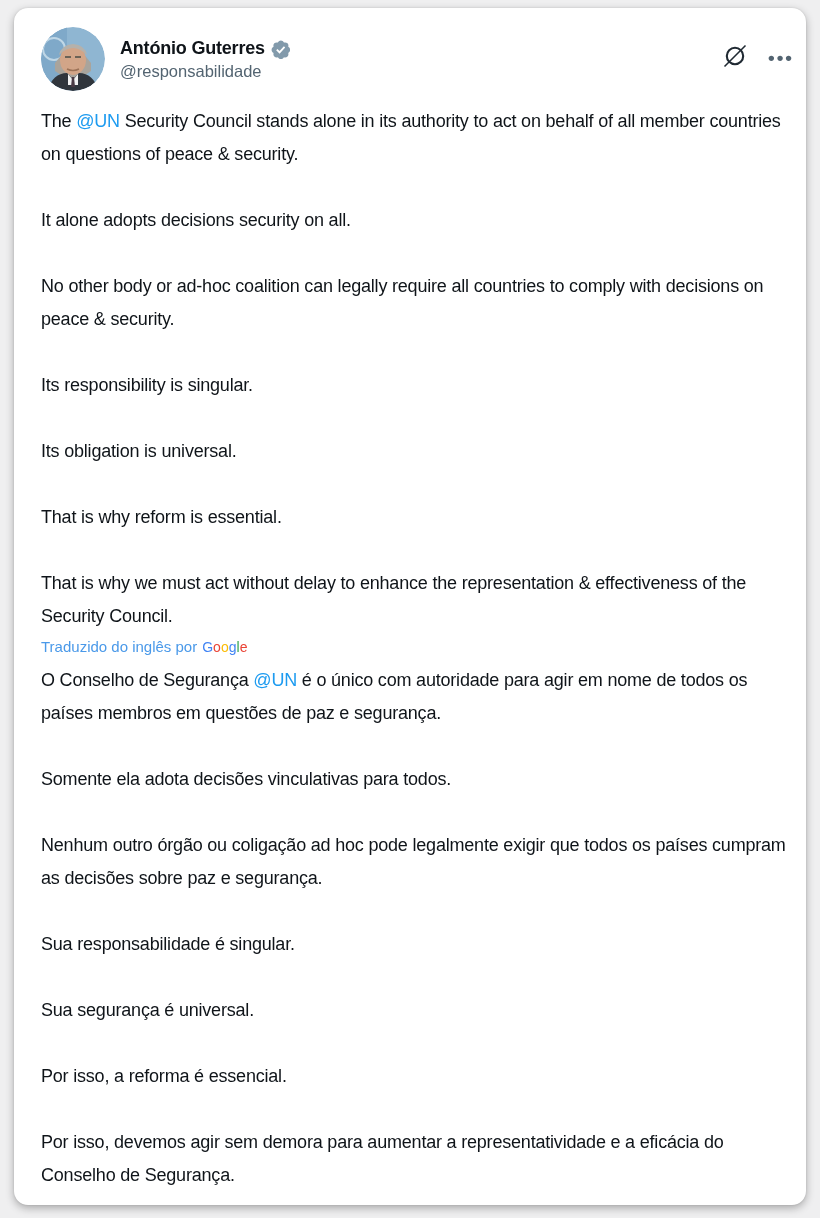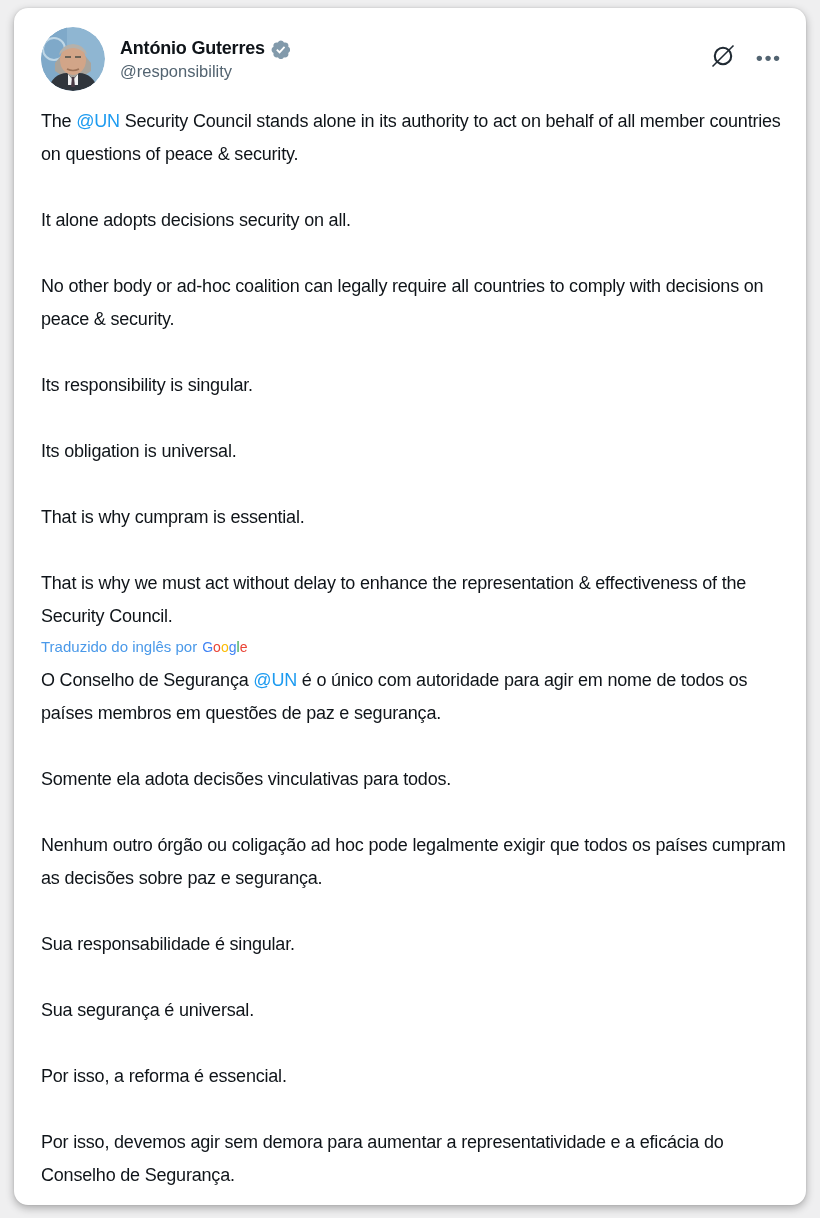--- a/index.html
+++ b/index.html
@@ -10,21 +10,21 @@
     overflow: hidden;
   }
   .stage { width: 820px; height: 1218px; position: relative; }
   .tweet-card {
     position: absolute;
     left: 14px; top: 8px;
     width: 792px; height: 1197px;
     background: #ffffff;
     border-radius: 14px;
     box-shadow: 0 3px 9px rgba(0,0,0,0.30), 0 0 2px rgba(0,0,0,0.12);
-    padding: 19px 16px 0 27px;
+    padding: 19px 4px 0 27px;
     overflow: hidden;
   }
   .header { display: flex; align-items: center; position: relative; }
   .avatar {
     width: 64px; height: 64px; border-radius: 50%;
     overflow: hidden; flex: 0 0 64px; cursor: pointer;
   }
   .id-block { margin-left: 15px; display: flex; flex-direction: column; justify-content: center; }
   .name-row { display: flex; align-items: center; gap: 5px; }
   .display-name {
@@ -88,21 +88,21 @@
           </g>
         </svg>
       </div>
       <div class="id-block">
         <div class="name-row">
           <span class="display-name">António Guterres</span>
           <svg class="verified" viewBox="0 0 22 22">
             <path fill="#829aab" d="M22.25 12c0-1.43-.88-2.67-2.19-3.34.46-1.39.2-2.9-.81-3.91s-2.52-1.27-3.91-.81c-.66-1.31-1.91-2.19-3.34-2.19s-2.67.88-3.33 2.19c-1.4-.46-2.91-.2-3.92.81s-1.26 2.52-.8 3.91c-1.31.67-2.2 1.91-2.2 3.34s.89 2.67 2.2 3.34c-.46 1.39-.21 2.9.8 3.91s2.52 1.26 3.91.81c.67 1.31 1.91 2.19 3.34 2.19s2.68-.88 3.34-2.19c1.39.45 2.9.2 3.91-.81s1.27-2.52.81-3.91c1.31-.67 2.19-1.91 2.19-3.34zm-11.71 4.2L6.8 12.46l1.41-1.42 2.26 2.26 4.8-5.23 1.47 1.36-6.2 6.77z"></path>
           </svg>
         </div>
-        <span class="handle">@responsibility</span>
+        <span class="handle">@responsabilidade</span>
       </div>
       <div class="header-actions">
         <button class="grok-btn" title="">
           <svg width="26" height="26" viewBox="0 0 26 26">
             <circle cx="13" cy="13" r="8.2" fill="none" stroke="#202a33" stroke-width="2.1"></circle>
             <line x1="2.5" y1="23.5" x2="23.5" y2="2.5" stroke="#202a33" stroke-width="1.6"></line>
           </svg>
         </button>
         <button class="more-btn">
           <span class="more-dots">•••</span>
@@ -110,21 +110,21 @@
       </div>
     </header>
 
     <div class="body">
       <div class="paras-en" id="paras-en">
           <p class="tweet-p"><span>The </span><span class="mention">@UN</span><span> Security Council stands alone in its authority to act on behalf of all member countries on questions of peace &amp; security.</span></p>
           <p class="tweet-p"><span>It alone adopts decisions security on all.</span></p>
           <p class="tweet-p"><span>No other body or ad-hoc coalition can legally require all countries to comply with decisions on peace &amp; security.</span></p>
           <p class="tweet-p"><span>Its responsibility is singular.</span></p>
           <p class="tweet-p"><span>Its obligation is universal.</span></p>
-          <p class="tweet-p"><span>That is why cumpram is essential.</span></p>
+          <p class="tweet-p"><span>That is why reform is essential.</span></p>
           <p class="tweet-p"><span>That is why we must act without delay to enhance the representation &amp; effectiveness of the Security Council.</span></p>
         </div>
 
       <div class="translate-row">
         <span>Traduzido do inglês por</span>
         <span class="google-logo" id="google-logo"><span style="color: rgb(66, 133, 244);">G</span><span style="color: rgb(234, 67, 53);">o</span><span style="color: rgb(251, 188, 5);">o</span><span style="color: rgb(66, 133, 244);">g</span><span style="color: rgb(52, 168, 83);">l</span><span style="color: rgb(234, 67, 53);">e</span></span>
       </div>
 
       <div class="paras-pt" id="paras-pt">
           <p class="tweet-p"><span>O Conselho de Segurança </span><span class="mention">@UN</span><span> é o único com autoridade para agir em nome de todos os países membros em questões de paz e segurança.</span></p>

